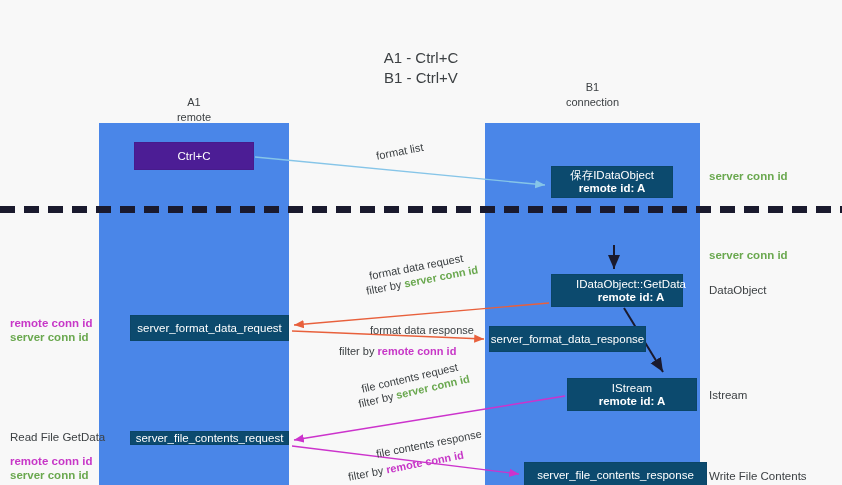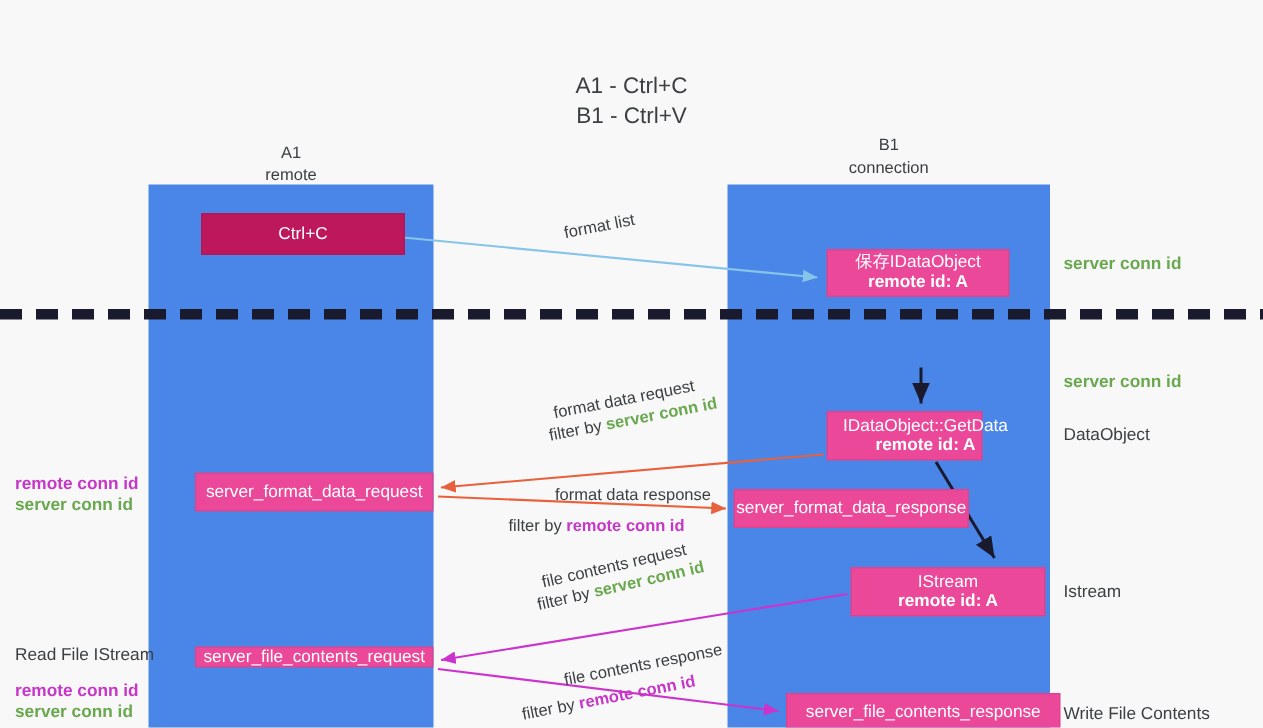--- a/index.html
+++ b/index.html
@@ -22,42 +22,42 @@
 
   
   .lane{background:#4a86e8;}
   #lane-a1{left:99px;top:85px;width:190px;height:375px;}
   #lane-b1{left:485px;top:85px;width:215px;height:375px;}
 
   .lane-header{
     text-align:center;font-size:11px;line-height:15px;color:#3c4043;
   }
   #header-a1{left:99px;top:57px;width:190px;}
-  #header-b1{left:485px;top:52px;width:215px;}
+  #header-b1{left:485px;top:42px;width:215px;}
   .lane-header .lane-title{display:block;}
   .lane-header .lane-sub{display:block;}
 
   
   .box{
     box-sizing:border-box;
     display:flex;flex-direction:column;
     align-items:center;justify-content:center;
     color:#ffffff;font-size:11.5px;line-height:13px;
     text-align:center;
     border:1px solid rgba(0,0,0,0.06);
   }
   .box.green{background:#6aa84f;background:#77c06a;}
   .box.green{background:#76c08f;}
-  .box.orange{background:#ec4899;}
+  .box.orange{background:#0c4a6e;}
   .box .l2{display:block;font-weight:bold;}
 
-  #box-ctrl-c{left:134px;top:104px;width:136px;height:28px;background:#be185d;}
+  #box-ctrl-c{left:134px;top:104px;width:120px;height:28px;background:#4c1d95;}
   #box-save-idataobject{left:551px;top:128px;width:122px;height:32px;}
   #box-ctrl-v{left:555px;top:180px;width:118px;height:26px;background:#7bc08e;}
-  #box-getdata{left:551px;top:236px;width:104px;height:33px;padding-left:28px;}
+  #box-getdata{left:551px;top:236px;width:132px;height:33px;padding-left:28px;}
   #box-fmt-req{left:130px;top:277px;width:159px;height:26px;}
   #box-fmt-resp{left:489px;top:288px;width:157px;height:26px;}
   #box-istream{left:567px;top:340px;width:130px;height:33px;}
   #box-file-req{left:130px;top:393px;width:159px;height:14px;}
   #box-file-resp{left:524px;top:424px;width:183px;height:26px;}
 
   
   .side-label{font-size:11.5px;line-height:14px;}
   .green-txt{color:#6aa84f;font-weight:bold;}
   .magenta-txt{color:#c737c7;font-weight:bold;}
@@ -193,21 +193,21 @@
   <div class="abs side-label green-txt" id="label-server-conn-2">server conn id</div>
   <div class="abs side-label dark-txt" id="label-dataobject">DataObject</div>
   <div class="abs side-label dark-txt" id="label-istream">Istream</div>
   <div class="abs side-label dark-txt" id="label-write-file-contents" style="left:709px;top:431px;">Write File Contents</div>
 
   <div class="abs side-label stack" id="label-left-conn-1">
     <span class="magenta-txt">remote conn id</span>
     <span class="green-txt">server conn id</span>
   </div>
 
-  <div class="abs side-label dark-txt" id="label-read-file">Read File IStream</div>
+  <div class="abs side-label dark-txt" id="label-read-file">Read File GetData</div>
 
   <div class="abs side-label stack" id="label-left-conn-2">
     <span class="magenta-txt">remote conn id</span>
     <span class="green-txt">server conn id</span>
   </div>
 
   <div class="abs edge-label rot-a" id="ann-format-list">format list</div>
 
   <div class="abs edge-label rot-a" id="ann-fd-req">format data request</div>
   <div class="abs edge-label rot-a" id="ann-fd-req-filter">

